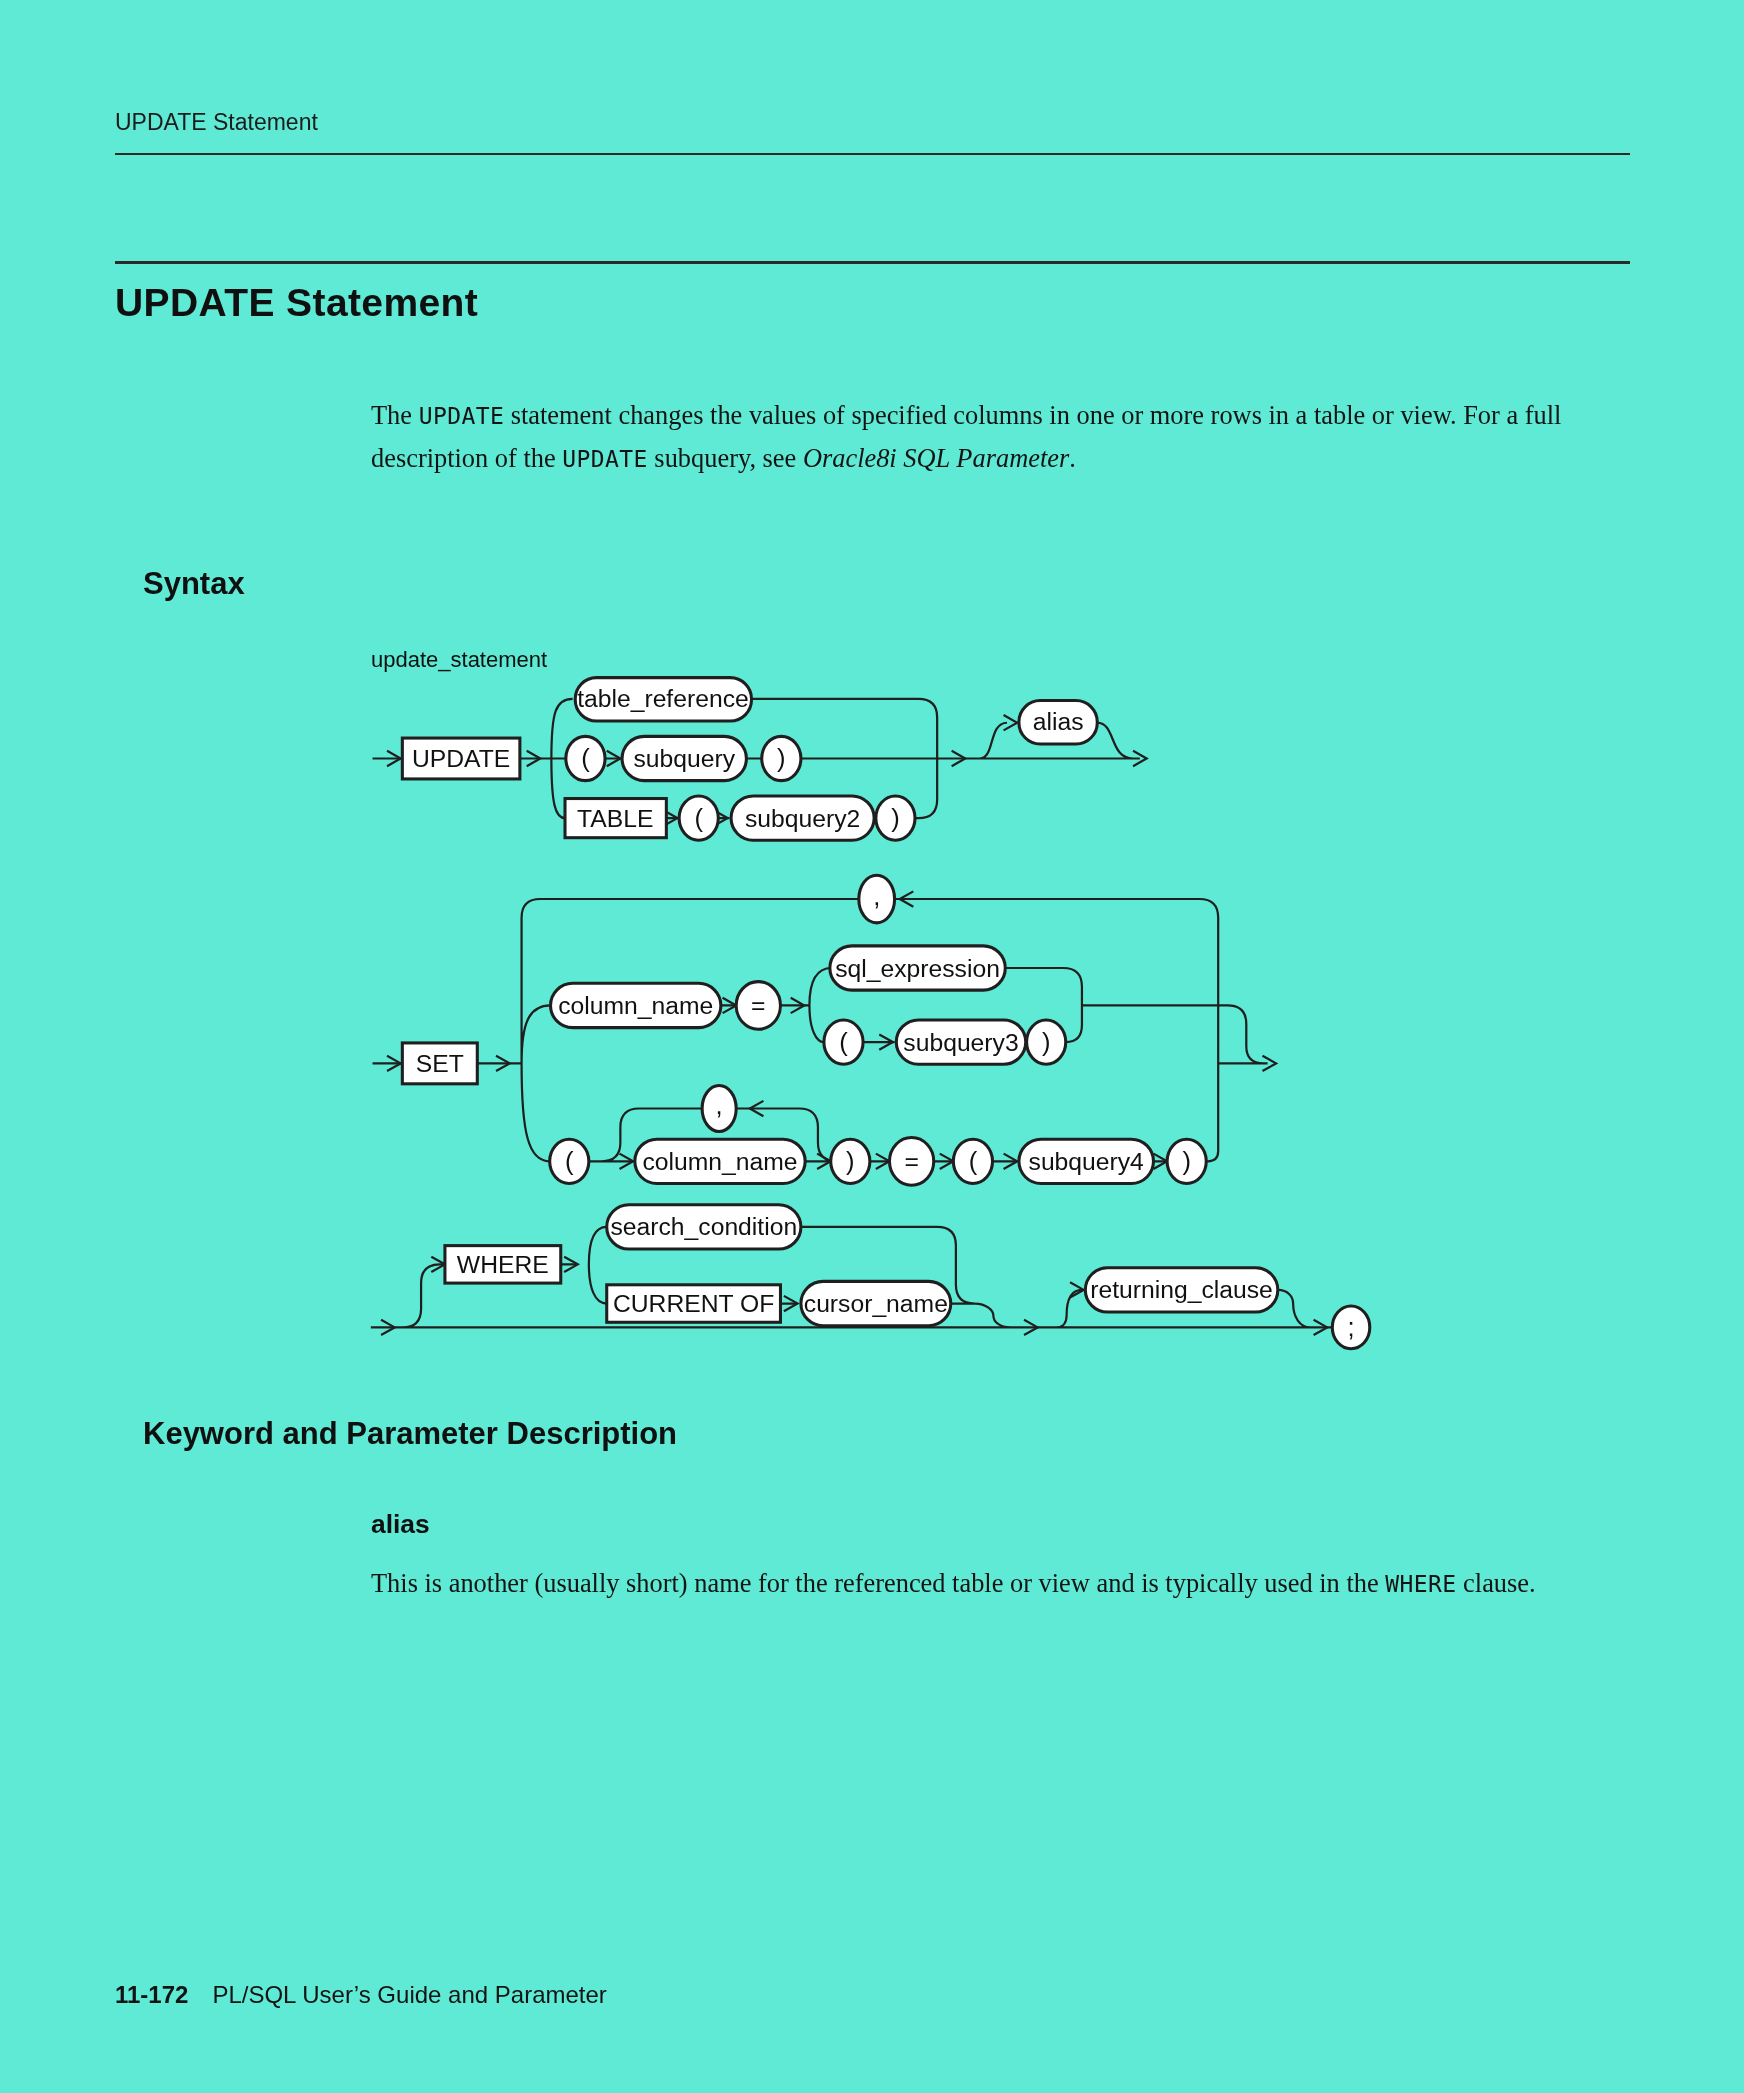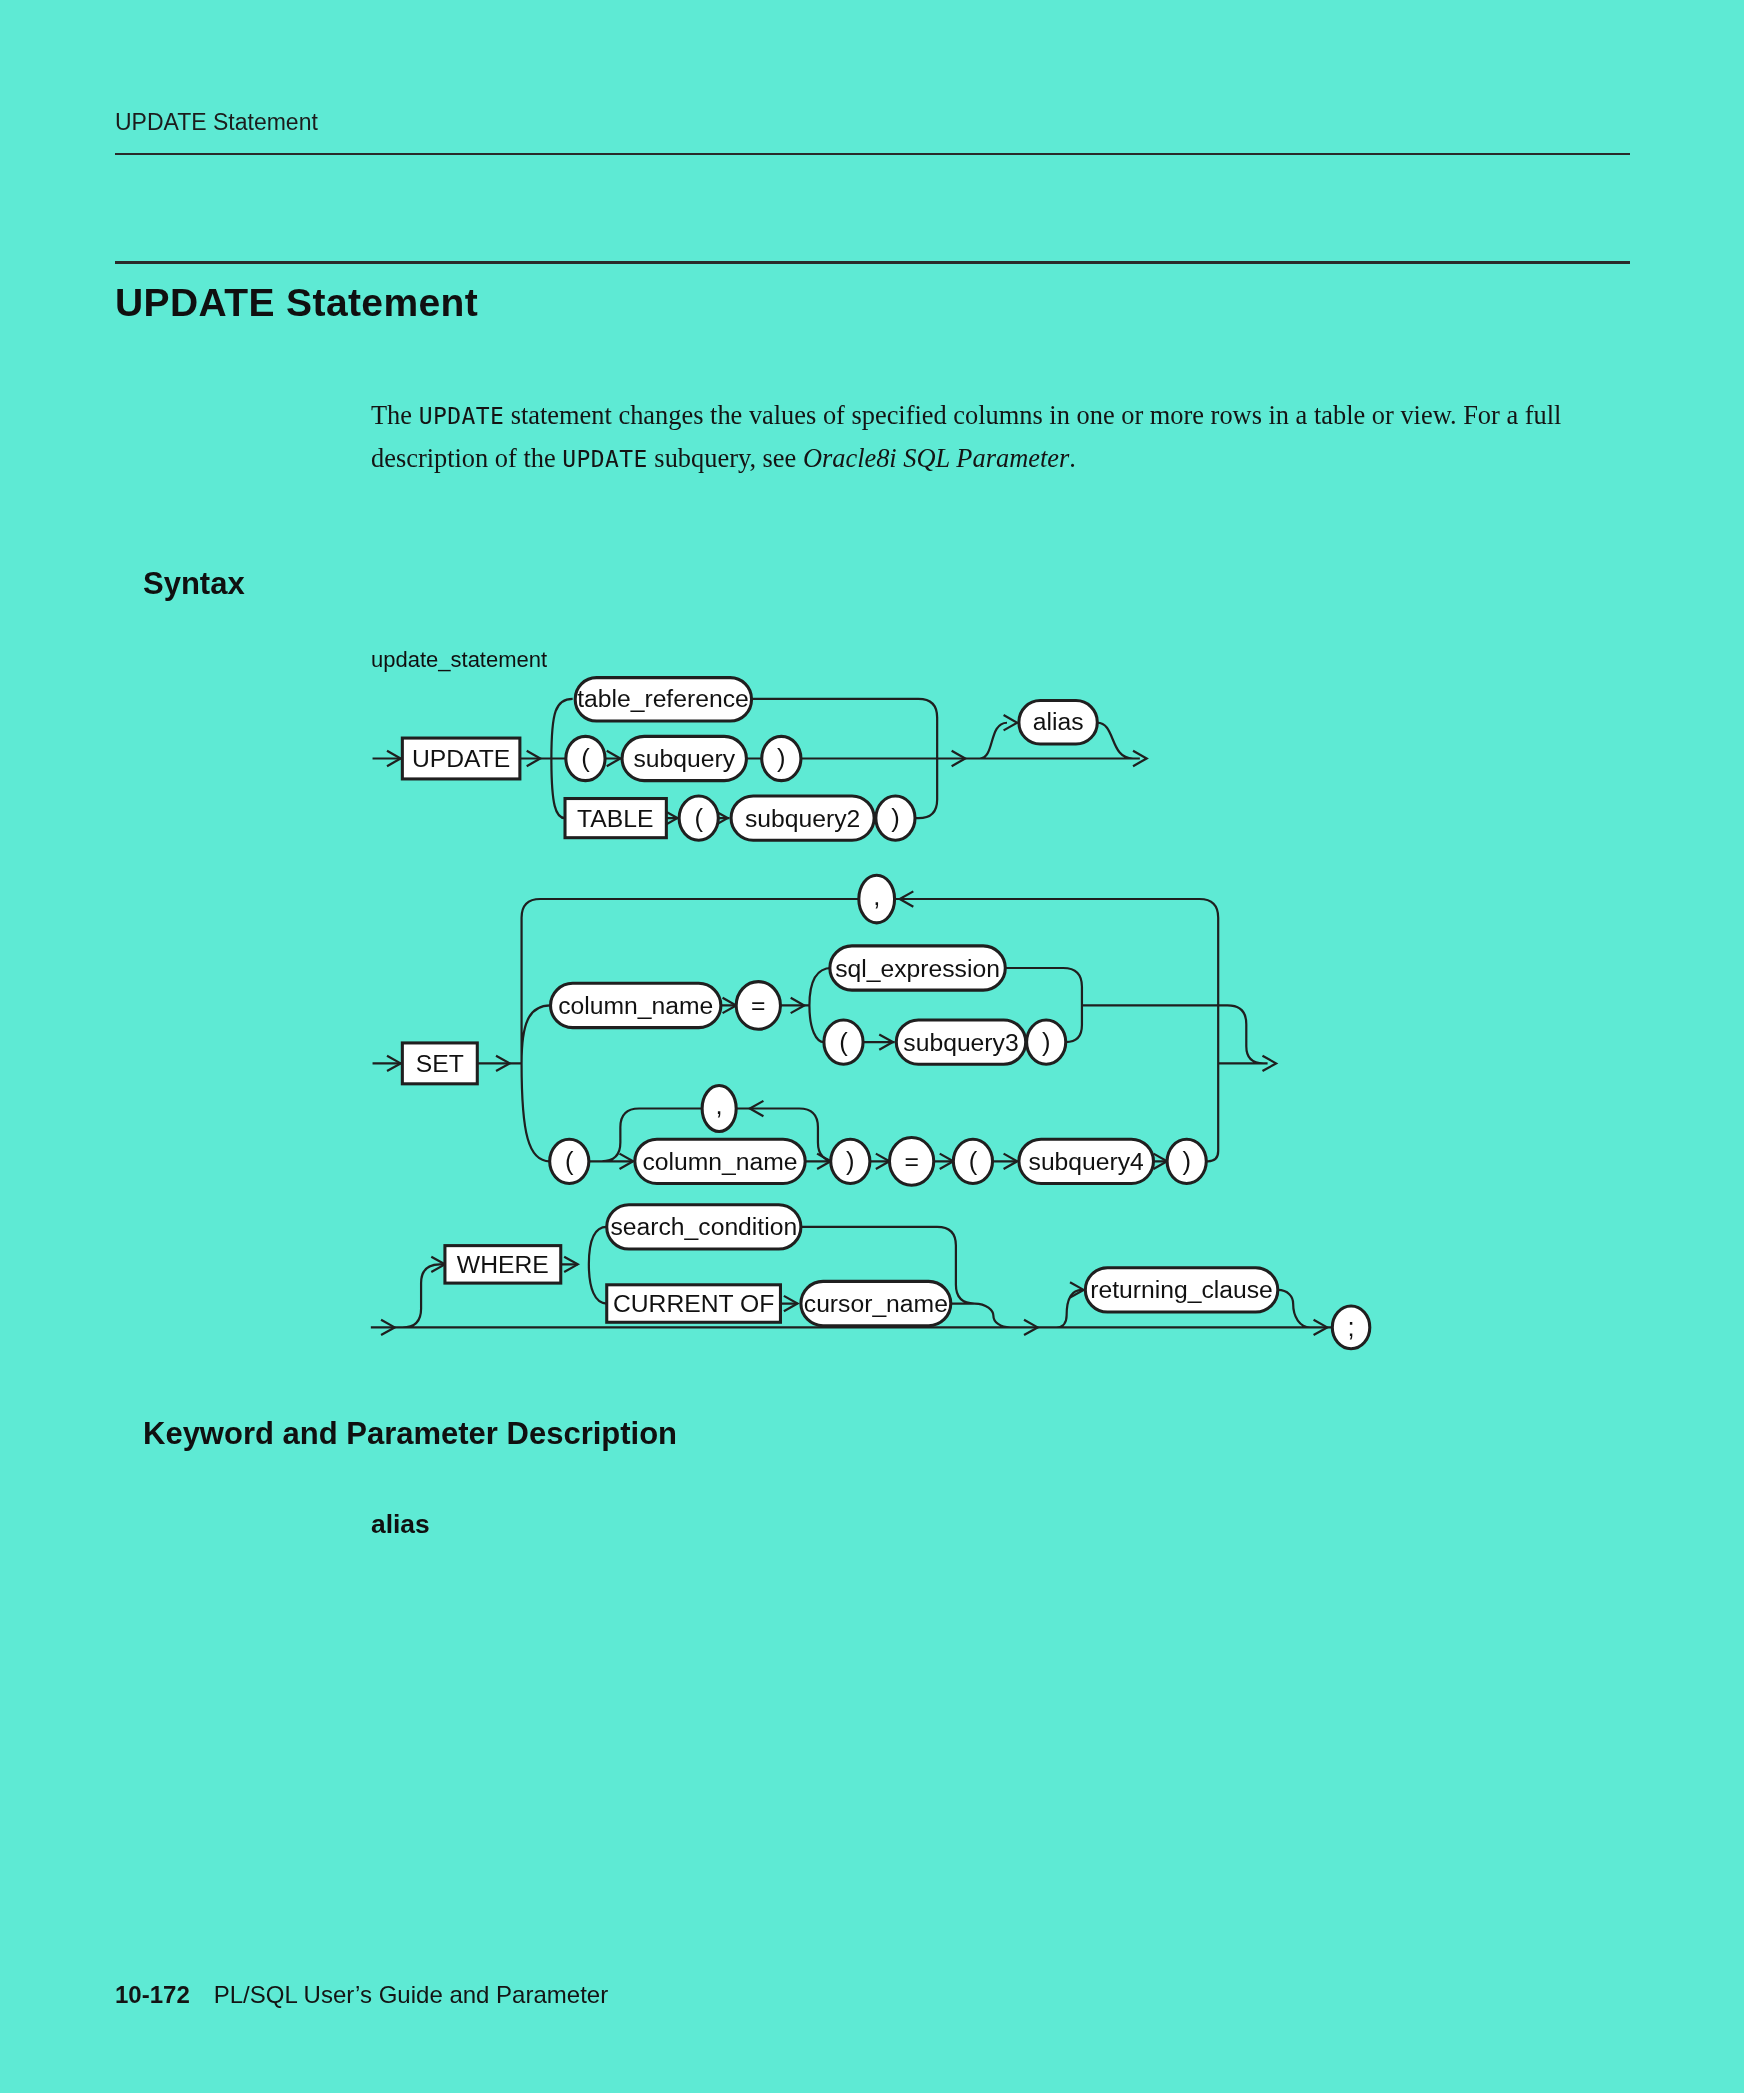--- a/index.html
+++ b/index.html
@@ -286,19 +286,20 @@
         <ellipse class="shape" cx="1586" cy="1558" rx="22" ry="25"></ellipse>
         <text class="punct" x="1586" y="1568">;</text>
       </g>
     </g>
   </svg>
 
   <div class="h2 keyword-heading">Keyword and Parameter Description</div>
 
   <div class="h3">alias</div>
 
+  <div class="body-par alias-par"><span>This is another (usually short) name for the referenced table or view and is typically used in the </span><span class="mono">WHERE</span><span> clause.</span></div>
 
   <div class="footer">
-    <span class="pg">10-172</span><span>PL/SQL User’s Guide and Parameter</span>
+    <span class="pg">11-172</span><span>PL/SQL User’s Guide and Parameter</span>
   </div>
 
 </div>
 
 
 </body></html>

